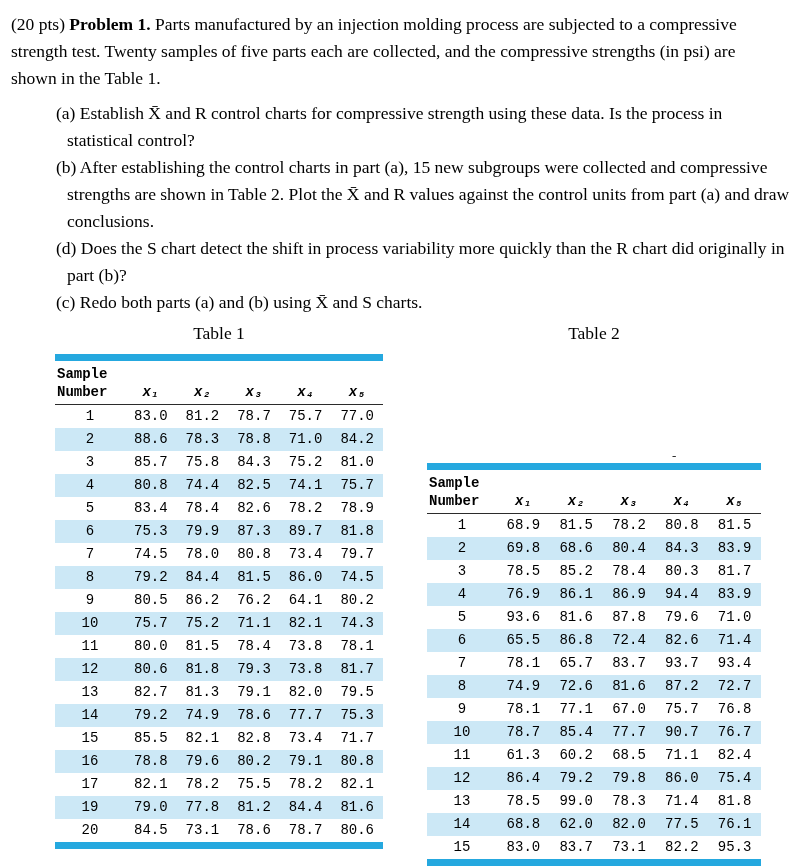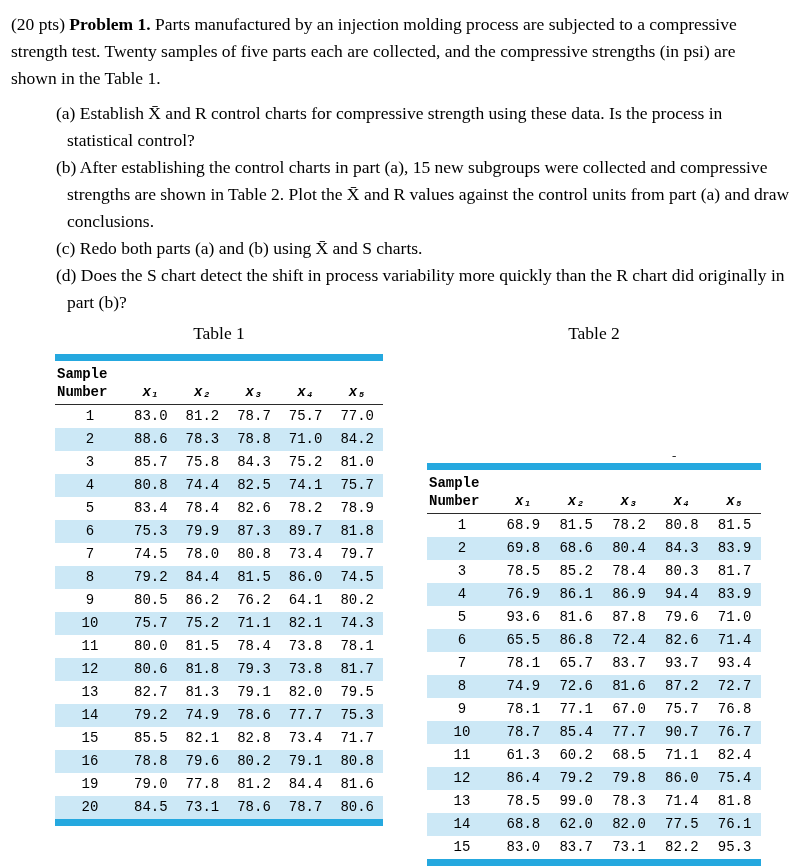--- a/index.html
+++ b/index.html
@@ -74,26 +74,26 @@
   <div class="items">
     <div class="item">
       <span class="ilabel">(a)</span>
       <span class="itext">Establish X̄ and R control charts for compressive strength using these data. Is the process in statistical control?</span>
     </div>
     <div class="item">
       <span class="ilabel">(b)</span>
       <span class="itext">After establishing the control charts in part (a), 15 new subgroups were collected and compressive strengths are shown in Table 2. Plot the X̄ and R values against the control units from part (a) and draw conclusions.</span>
     </div>
     <div class="item">
+      <span class="ilabel">(d)</span>
+      <span class="itext">Does the S chart detect the shift in process variability more quickly than the R chart did originally in part (b)?</span>
+    </div>
+    <div class="item">
       <span class="ilabel">(c)</span>
       <span class="itext">Redo both parts (a) and (b) using X̄ and S charts.</span>
-    </div>
-    <div class="item">
-      <span class="ilabel">(d)</span>
-      <span class="itext">Does the S chart detect the shift in process variability more quickly than the R chart did originally in part (b)?</span>
     </div>
   </div>
 
   <div class="tables">
 
     <div class="twrap t1">
       <p class="tbl-title">Table 1</p>
       <table class="data-table">
         <thead>
           <tr>
@@ -227,20 +227,28 @@
               <td>73.4</td>
               <td>71.7</td>
             </tr>
             <tr>
               <td>16</td>
               <td>78.8</td>
               <td>79.6</td>
               <td>80.2</td>
               <td>79.1</td>
               <td>80.8</td>
+            </tr>
+            <tr>
+              <td>17</td>
+              <td>82.1</td>
+              <td>78.2</td>
+              <td>75.5</td>
+              <td>78.2</td>
+              <td>82.1</td>
             </tr>
             <tr>
               <td>19</td>
               <td>79.0</td>
               <td>77.8</td>
               <td>81.2</td>
               <td>84.4</td>
               <td>81.6</td>
             </tr>
             <tr>

